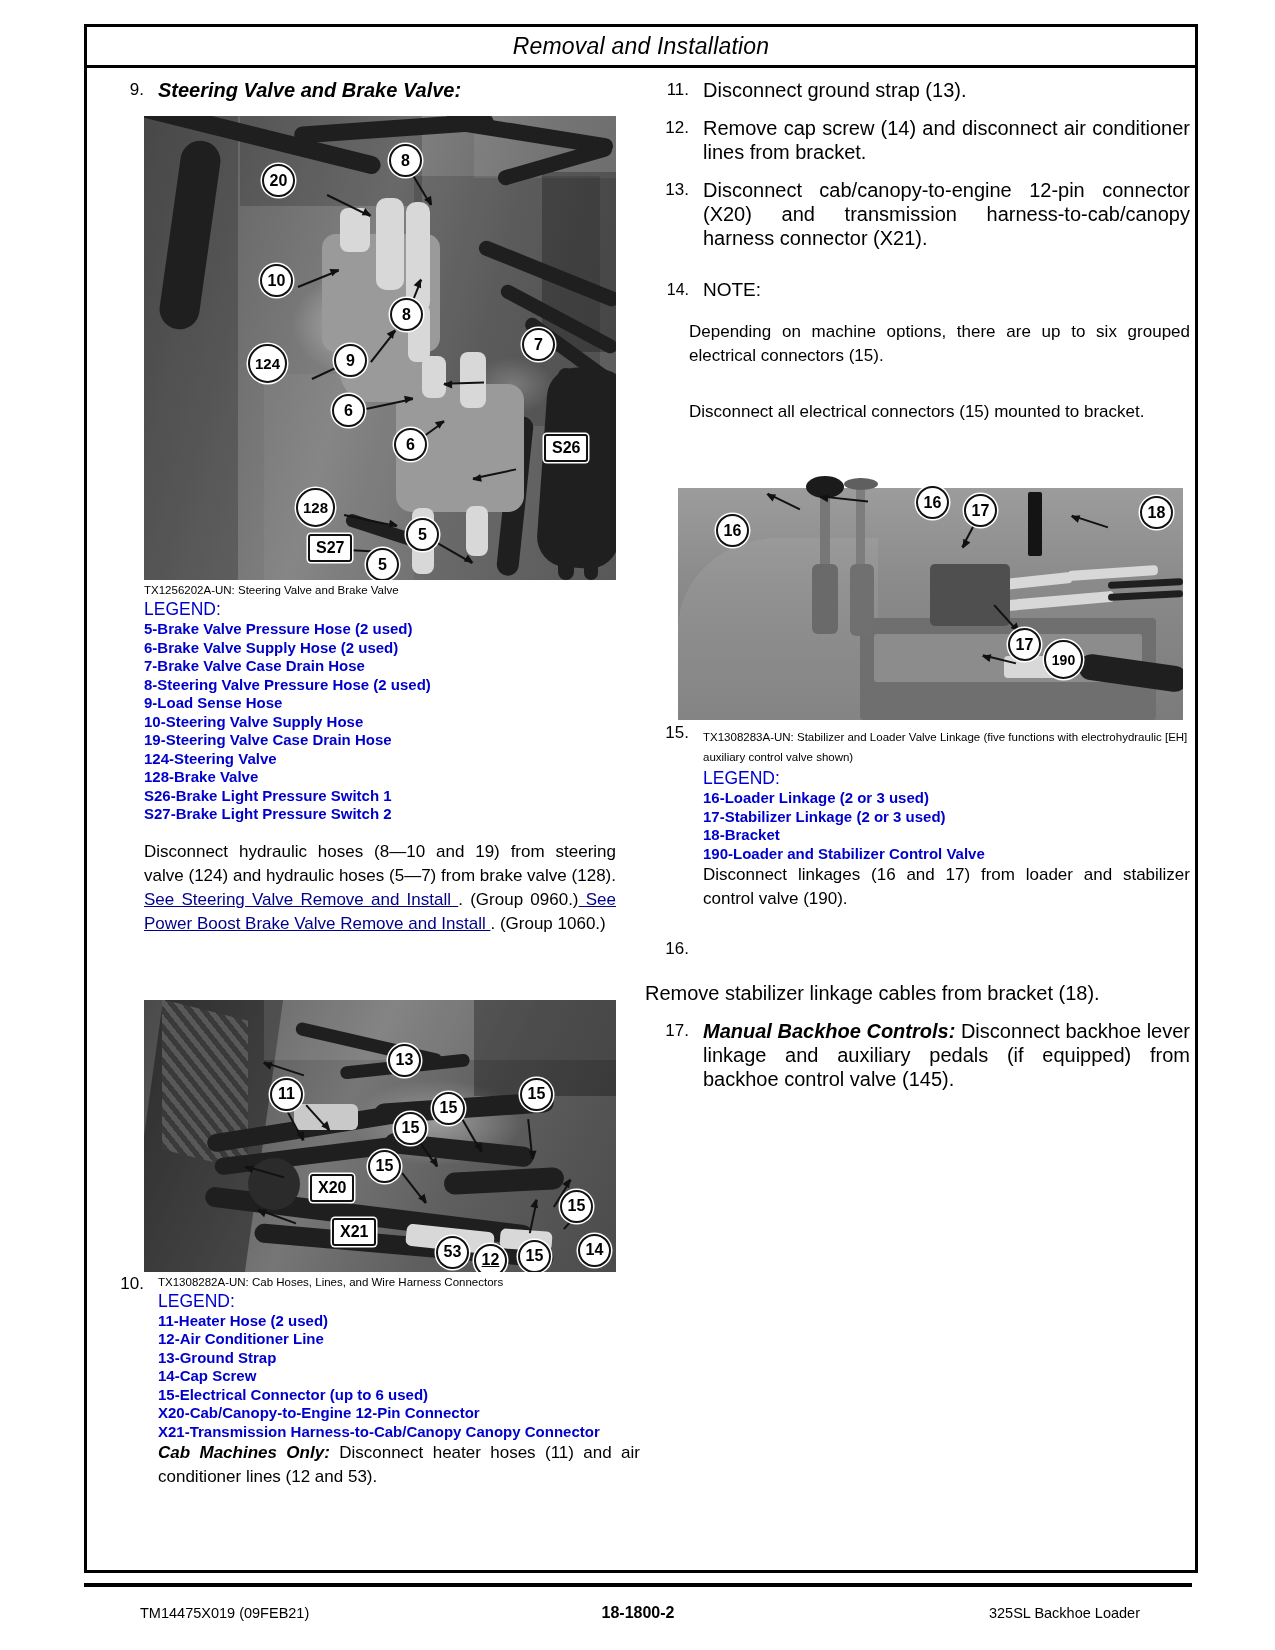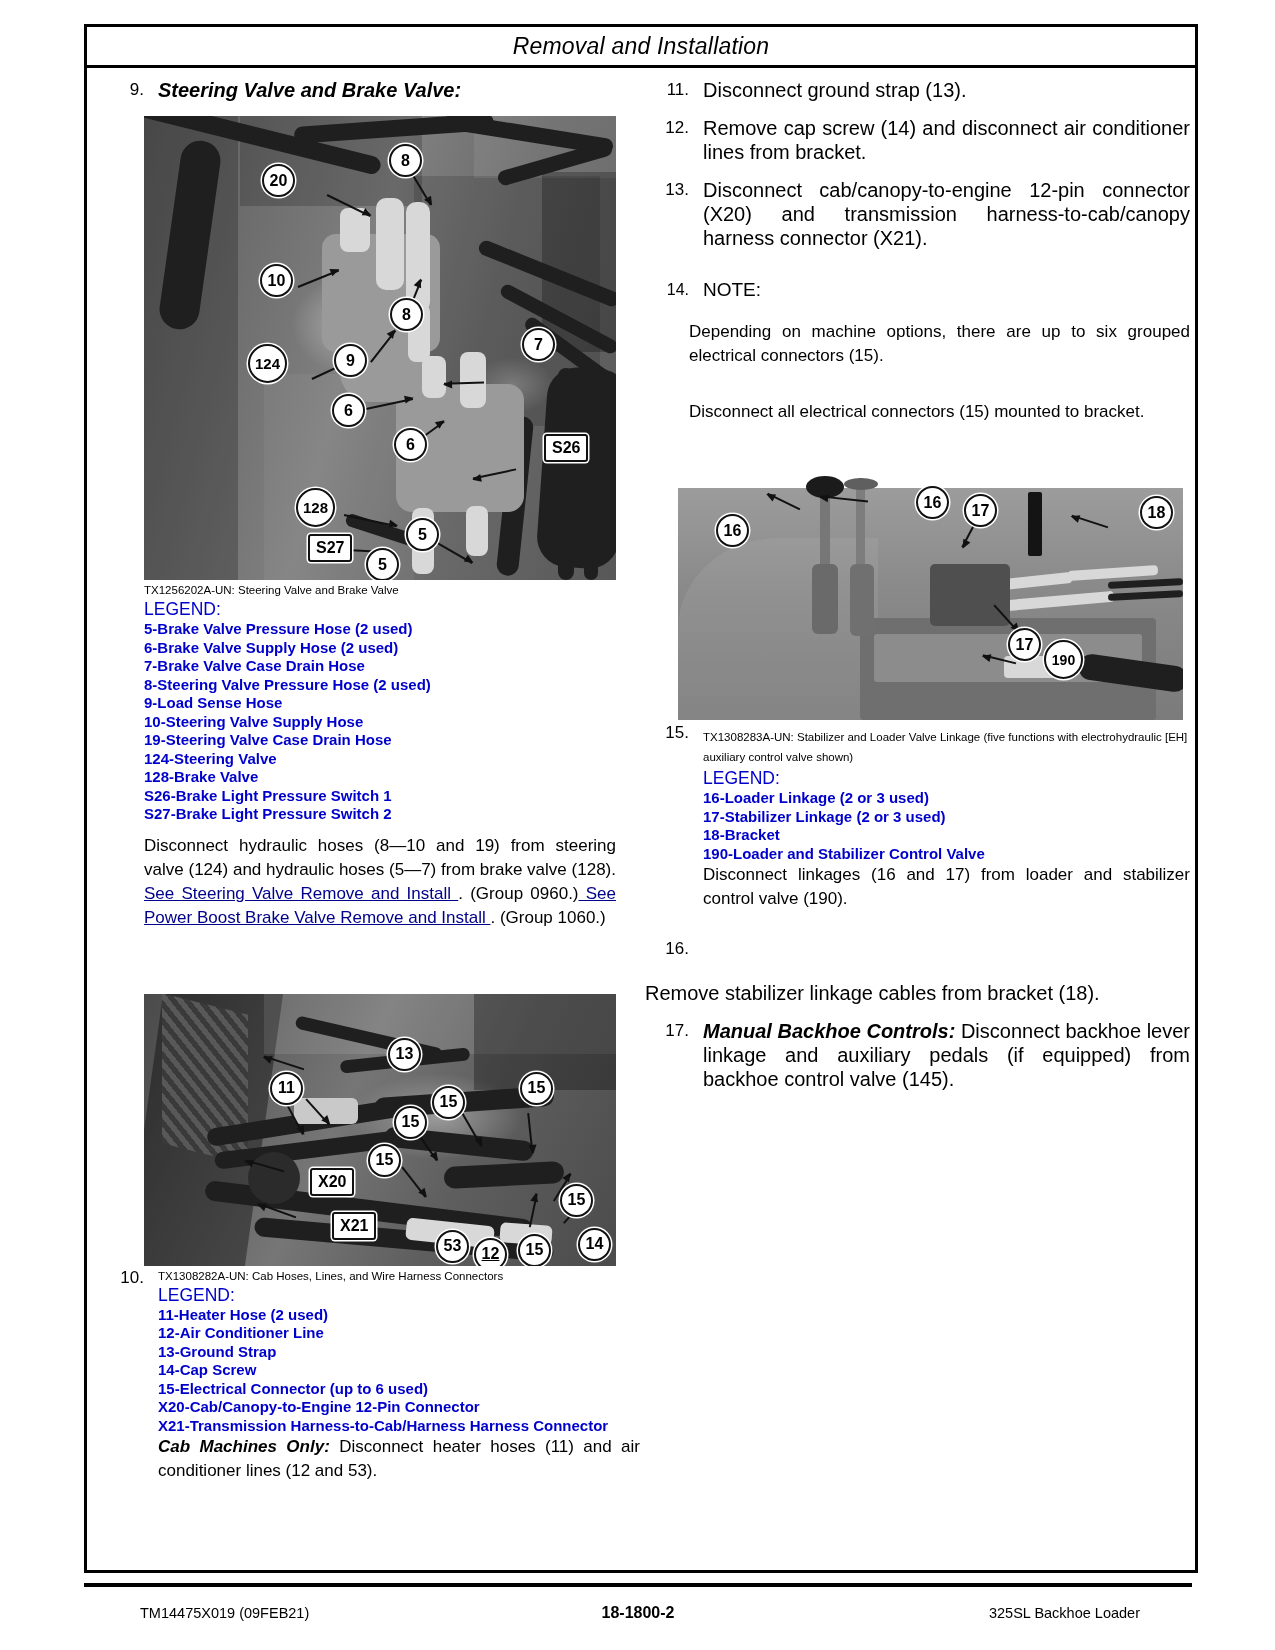--- a/index.html
+++ b/index.html
@@ -213,21 +213,21 @@
       <div class="legend-item">7-Brake Valve Case Drain Hose</div>
       <div class="legend-item">8-Steering Valve Pressure Hose (2 used)</div>
       <div class="legend-item">9-Load Sense Hose</div>
       <div class="legend-item">10-Steering Valve Supply Hose</div>
       <div class="legend-item">19-Steering Valve Case Drain Hose</div>
       <div class="legend-item">124-Steering Valve</div>
       <div class="legend-item">128-Brake Valve</div>
       <div class="legend-item">S26-Brake Light Pressure Switch 1</div>
       <div class="legend-item">S27-Brake Light Pressure Switch 2</div>
 
-      <div class="para" style="margin-top:10px;">
+      <div class="para" style="margin-top:16px;">
         <span>Disconnect hydraulic hoses (8—10 and 19) from steering valve (124) and hydraulic hoses (5—7) from brake valve (128).</span><span class="link"> See Steering Valve Remove and Install </span><span>. (Group 0960.)</span><span class="link"> See Power Boost Brake Valve Remove and Install </span><span>. (Group 1060.)</span>
       </div>
     </div>
 
     <div style="margin-left:44px;width:472px;margin-top:64px;position:relative;">
       <div class="figure photo3" style="height:272px;">
         <div class="darkpane" style="left:0;top:0;width:120px;height:272px;background:rgba(0,0,0,.38);transform:skewX(-8deg);"></div>
         <div class="pane" style="left:18px;top:10px;width:86px;height:150px;background:repeating-linear-gradient(45deg,#3a3a3a 0 6px,#585858 6px 12px);transform:skewY(14deg);"></div>
         <div class="pane" style="left:120px;top:0;width:352px;height:60px;background:rgba(255,255,255,.10);"></div>
         <div class="darkpane" style="left:330px;top:0;width:142px;height:96px;background:rgba(0,0,0,.30);"></div>
@@ -289,21 +289,21 @@
       <div class="step-num" style="line-height:18px;">10.</div>
       <div style="flex:1;">
         <div class="fig-caption" style="margin-top:0;">TX1308282A-UN: Cab Hoses, Lines, and Wire Harness Connectors</div>
         <div class="legend-head">LEGEND:</div>
         <div class="legend-item">11-Heater Hose (2 used)</div>
         <div class="legend-item">12-Air Conditioner Line</div>
         <div class="legend-item">13-Ground Strap</div>
         <div class="legend-item">14-Cap Screw</div>
         <div class="legend-item">15-Electrical Connector (up to 6 used)</div>
         <div class="legend-item">X20-Cab/Canopy-to-Engine 12-Pin Connector</div>
-        <div class="legend-item">X21-Transmission Harness-to-Cab/Harness Harness Connector</div>
+        <div class="legend-item">X21-Transmission Harness-to-Cab/Canopy Canopy Connector</div>
         <div class="para">
           <span class="bi">Cab Machines Only:</span><span> Disconnect heater hoses (11) and air conditioner lines (12 and 53).</span>
         </div>
       </div>
     </div>
   </div>
 
   <div class="col-right">
 
     <div class="step">

